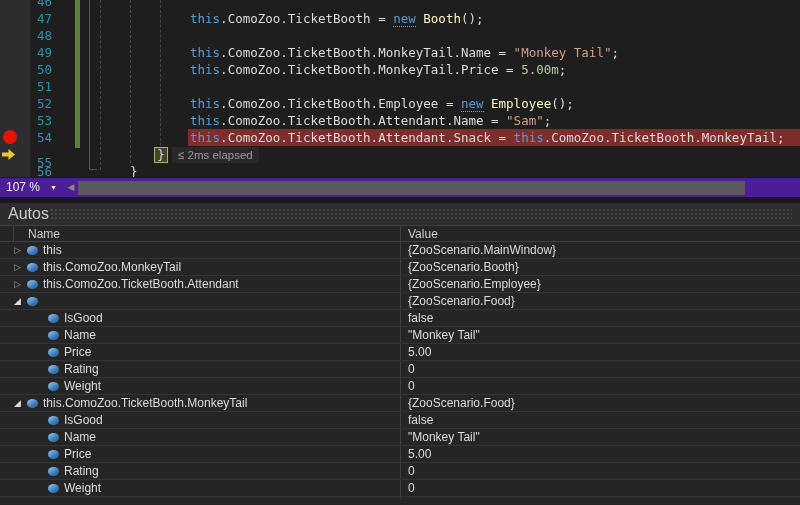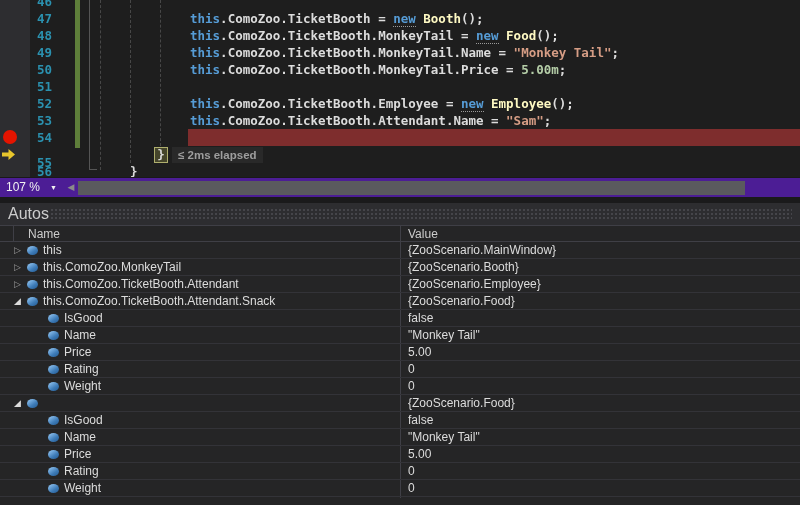--- a/index.html
+++ b/index.html
@@ -1,20 +1,20 @@
 <!DOCTYPE html>
 <html><head>
 <meta charset="utf-8">
 <style>
   html,body{margin:0;padding:0;background:#1e1e1e;}
   #screen{position:relative;width:800px;height:505px;background:#1e1e1e;overflow:hidden;
           font-family:"Liberation Sans",sans-serif;-webkit-font-smoothing:antialiased;}
 
   
-  #editor{position:absolute;left:0;top:0;width:800px;height:177px;overflow:hidden;background:#1e1e1e;font-weight:bold;}
+  #editor{position:absolute;left:0;top:0;width:800px;height:177px;overflow:hidden;background:#1e1e1e;}
   #indicator-margin{position:absolute;left:0;top:0;width:30px;height:177px;background:#2d2d30;}
   #change-bar{position:absolute;left:75px;top:0;width:5px;height:148px;background:#5e7e3a;}
   #outline-line{position:absolute;left:89px;top:0;width:1px;height:170px;background:#555;}
   #outline-tick{position:absolute;left:89px;top:169px;width:8px;height:1px;background:#555;}
   .indent-guide{position:absolute;top:0;width:0;border-left:1px dashed #474747;}
   .code-row{position:absolute;left:0;right:0;height:17px;line-height:17px;}
   .row-hl{position:absolute;left:188px;right:0;top:0;bottom:0;background:#7e2d2d;}
   .line-num{position:absolute;left:26px;width:26px;text-align:right;
             font-family:"DejaVu Sans Mono",monospace;font-size:12.5px;color:#2b91af;}
   .code-text{position:absolute;left:190px;white-space:pre;
@@ -90,21 +90,20 @@
     <div id="code-lines">
         <div class="code-row" style="top: -7px;">
           <span class="line-num">46</span>
         </div>
         <div class="code-row" style="top: 10px;">
           <span class="line-num">47</span>
           <span class="code-text"><span class="tk-k">this</span><span class="tk-w">.ComoZoo.TicketBooth = </span><span class="tk-kn">new</span><span class="tk-w"> </span><span class="tk-t">Booth</span><span class="tk-w">();</span></span>
         </div>
         <div class="code-row" style="top: 27px;">
           <span class="line-num">48</span>
-          <span class="code-text"><span class="tk-k">this</span><span class="tk-w">.ComoZoo.TicketBooth.MonkeyTail = </span><span class="tk-kn">new</span><span class="tk-w"> </span><span class="tk-t">Food</span><span class="tk-w">();</span></span>
         </div>
         <div class="code-row" style="top: 44px;">
           <span class="line-num">49</span>
           <span class="code-text"><span class="tk-k">this</span><span class="tk-w">.ComoZoo.TicketBooth.MonkeyTail.Name = </span><span class="tk-s">"Monkey Tail"</span><span class="tk-w">;</span></span>
         </div>
         <div class="code-row" style="top: 61px;">
           <span class="line-num">50</span>
           <span class="code-text"><span class="tk-k">this</span><span class="tk-w">.ComoZoo.TicketBooth.MonkeyTail.Price = </span><span class="tk-n">5.00m</span><span class="tk-w">;</span></span>
         </div>
         <div class="code-row" style="top: 78px;">
@@ -114,20 +113,21 @@
           <span class="line-num">52</span>
           <span class="code-text"><span class="tk-k">this</span><span class="tk-w">.ComoZoo.TicketBooth.Employee = </span><span class="tk-kn">new</span><span class="tk-w"> </span><span class="tk-t">Employee</span><span class="tk-w">();</span></span>
         </div>
         <div class="code-row" style="top: 112px;">
           <span class="line-num">53</span>
           <span class="code-text"><span class="tk-k">this</span><span class="tk-w">.ComoZoo.TicketBooth.Attendant.Name = </span><span class="tk-s">"Sam"</span><span class="tk-w">;</span></span>
         </div>
         <div class="code-row" style="top: 129px;">
           <div class="row-hl"></div>
           <span class="line-num">54</span>
+          <span class="code-text"><span class="tk-k">this</span><span class="tk-w">.ComoZoo.TicketBooth.Attendant.Snack = </span><span class="tk-k">this</span><span class="tk-w">.ComoZoo.TicketBooth.MonkeyTail;</span></span>
         </div>
         <div class="code-row" style="top: 154px;">
           <span class="line-num">55</span>
         </div>
         <div class="code-row" style="top: 163px;">
           <span class="line-num">56</span>
           <span class="code-text" style="left: 130px;"><span class="tk-w">}</span></span>
         </div>
       </div>
     <div id="breakpoint"></div>
@@ -173,21 +173,20 @@
         </div>
         <div class="g-row">
           <span class="exp exp-c" style="left: 14px;">▷</span>
           <span class="obj-icon" style="left: 27px;"></span>
           <span class="nm" style="left: 43px; text-align: center;">this.ComoZoo.TicketBooth.Attendant</span>
           <span class="val">{ZooScenario.Employee}</span>
         </div>
         <div class="g-row">
           <span class="exp exp-e" style="left: 14px;">◢</span>
           <span class="obj-icon" style="left: 27px;"></span>
-          <span class="nm" style="left: 43px;">this.ComoZoo.TicketBooth.Attendant.Snack</span>
           <span class="val">{ZooScenario.Food}</span>
         </div>
         <div class="g-row">
           <span class="obj-icon" style="left: 48px;"></span>
           <span class="nm" style="left: 64px;">IsGood</span>
           <span class="val">false</span>
         </div>
         <div class="g-row">
           <span class="obj-icon" style="left: 48px;"></span>
           <span class="nm" style="left: 64px;">Name</span>
@@ -204,20 +203,21 @@
           <span class="val">0</span>
         </div>
         <div class="g-row">
           <span class="obj-icon" style="left: 48px;"></span>
           <span class="nm" style="left: 64px;">Weight</span>
           <span class="val">0</span>
         </div>
         <div class="g-row">
           <span class="exp exp-e" style="left: 14px;">◢</span>
           <span class="obj-icon" style="left: 27px;"></span>
+          <span class="nm" style="left: 43px;">this.ComoZoo.TicketBooth.MonkeyTail</span>
           <span class="val">{ZooScenario.Food}</span>
         </div>
         <div class="g-row">
           <span class="obj-icon" style="left: 48px;"></span>
           <span class="nm" style="left: 64px;">IsGood</span>
           <span class="val">false</span>
         </div>
         <div class="g-row">
           <span class="obj-icon" style="left: 48px;"></span>
           <span class="nm" style="left: 64px;">Name</span>

